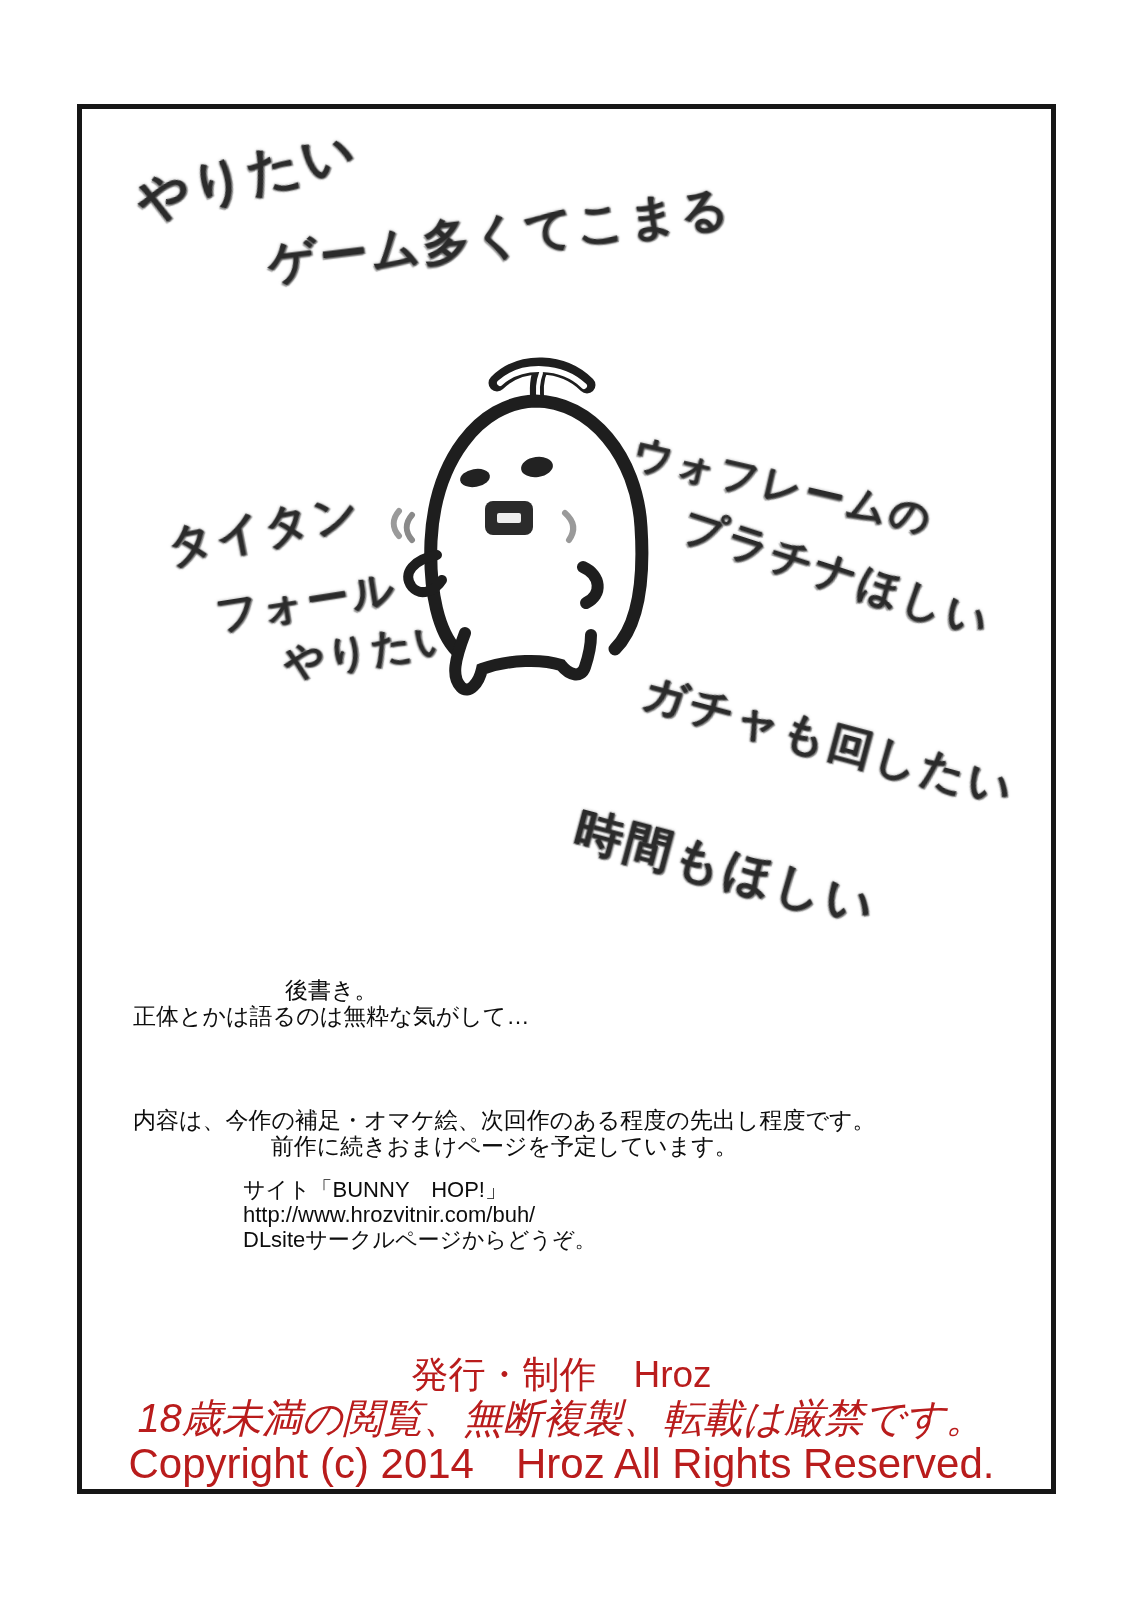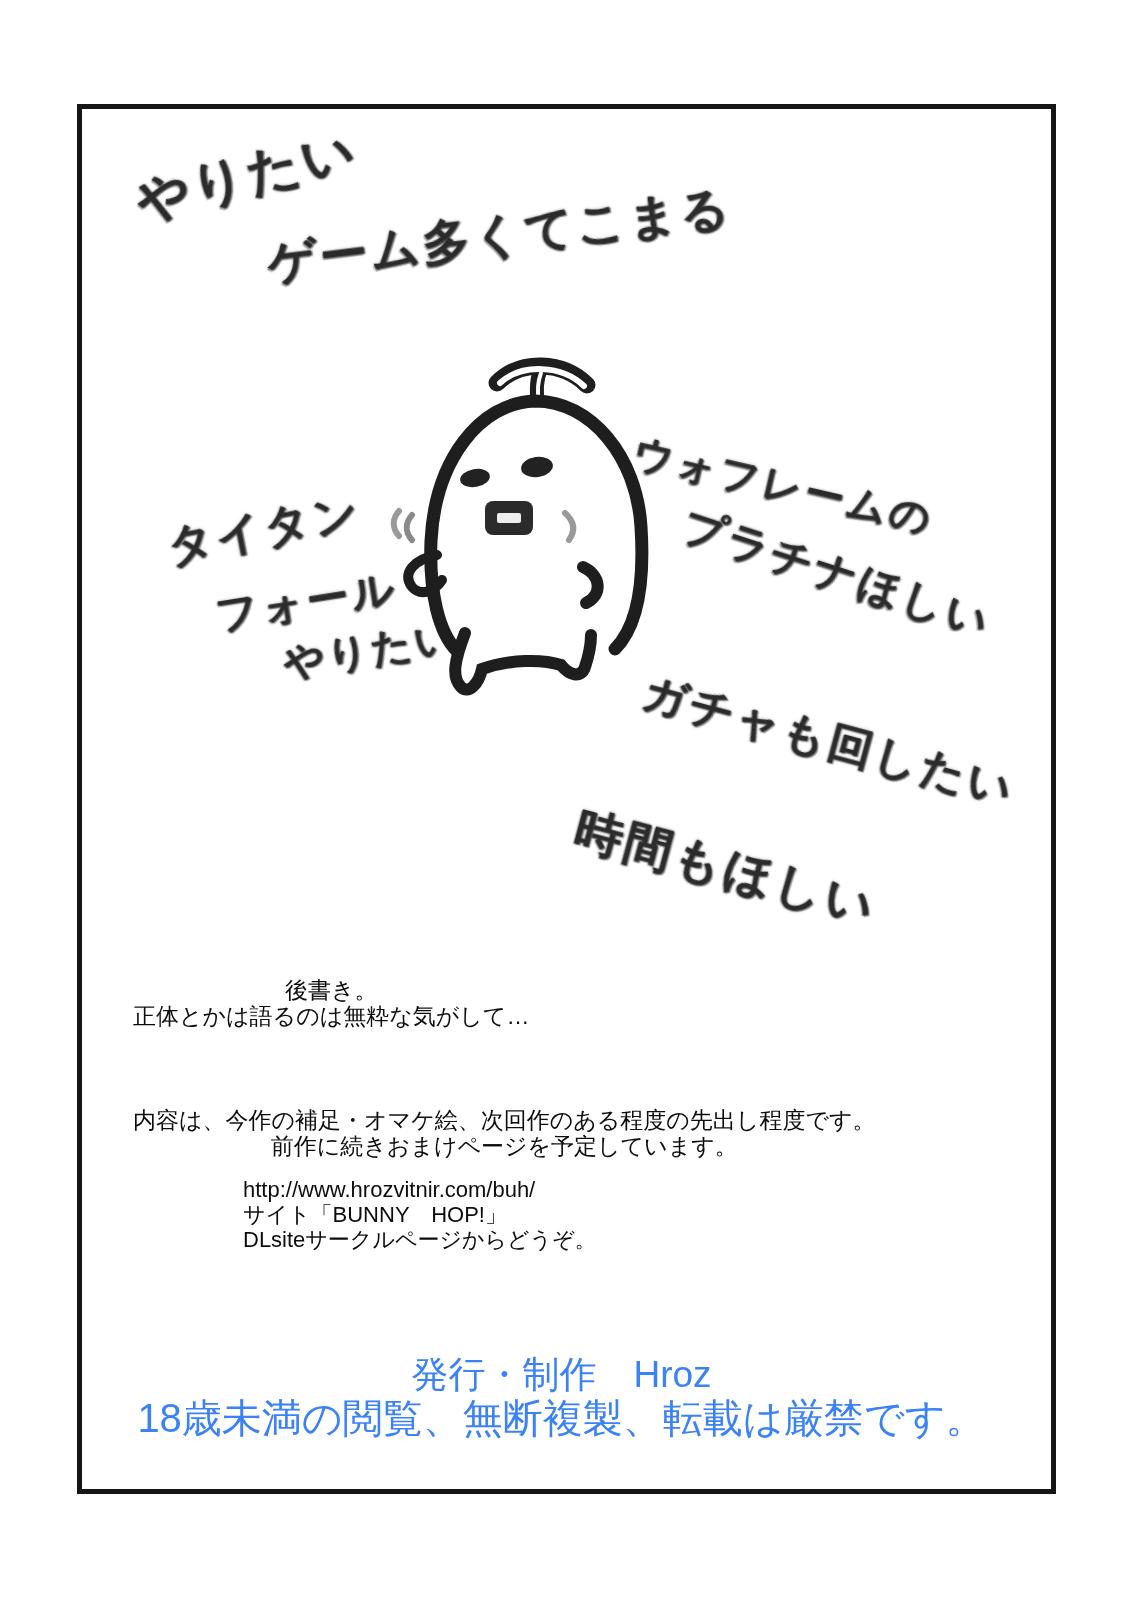--- a/index.html
+++ b/index.html
@@ -58,24 +58,24 @@
   .block-bonus { left: 238px; top: 1262px; font-size: 21px; line-height: 23px; }
   .block-bonus .indent1 { padding-left: 22px; }
   .block-bonus .indent2 { padding-left: 18px; }
 
   .footer-line {
     position: absolute;
     left: 80px;
     width: 963px;
     text-align: center;
     white-space: nowrap;
-    color: #3b82f6;
+    color: #b91c1c;
   }
   .f-publisher { top: 1350px; font-size: 37px; }
-  .f-warning   { top: 1391px; font-size: 40px; }
+  .f-warning   { top: 1391px; font-size: 40px; font-style: italic; }
   .f-copyright { top: 1436px; font-size: 42px; }
 
   .doodle-wrap { position: absolute; left: 385px; top: 345px; width: 270px; height: 355px; }
 </style>
 </head>
 <body>
 
 <div class="page">
   <div class="frame">
 
@@ -124,21 +124,22 @@
     <div>後書き。</div>
     <div>正体とかは語るのは無粋な気がして…</div>
   </div>
 
   <div class="typed para block-afterword2">
     <div>内容は、今作の補足・オマケ絵、次回作のある程度の先出し程度です。</div>
     <div>前作に続きおまけページを予定しています。</div>
   </div>
 
   <div class="typed block-site">
+    <div>サイト「BUNNY　HOP!」</div>
     <div>http://www.hrozvitnir.com/buh/</div>
-    <div>サイト「BUNNY　HOP!」</div>
     <div>DLsiteサークルページからどうぞ。</div>
   </div>
 
 
   <div class="footer-line f-publisher">発行・制作　Hroz</div>
   <div class="footer-line f-warning">18歳未満の閲覧、無断複製、転載は厳禁です。</div>
+  <div class="footer-line f-copyright">Copyright (c) 2014　Hroz All Rights Reserved.</div>
 </div>
 
 </body></html>

